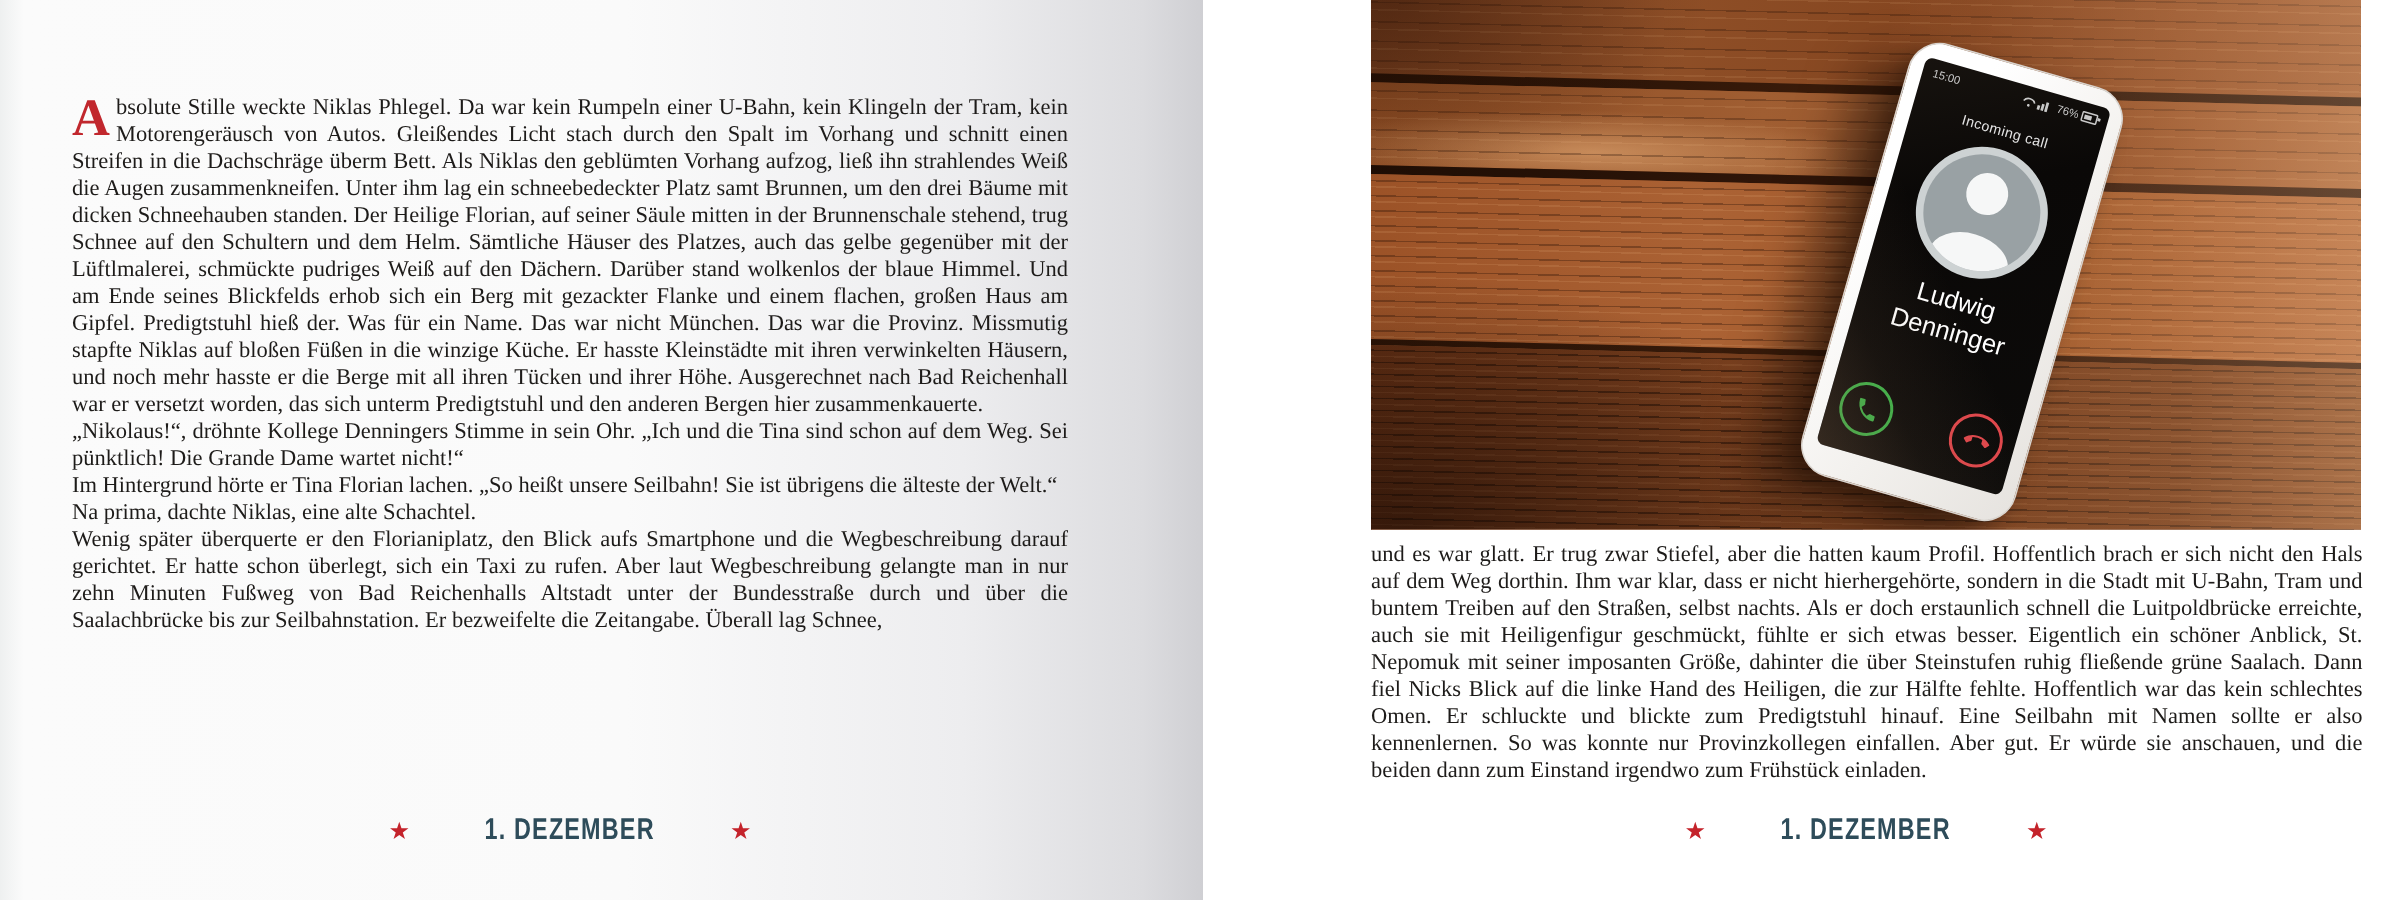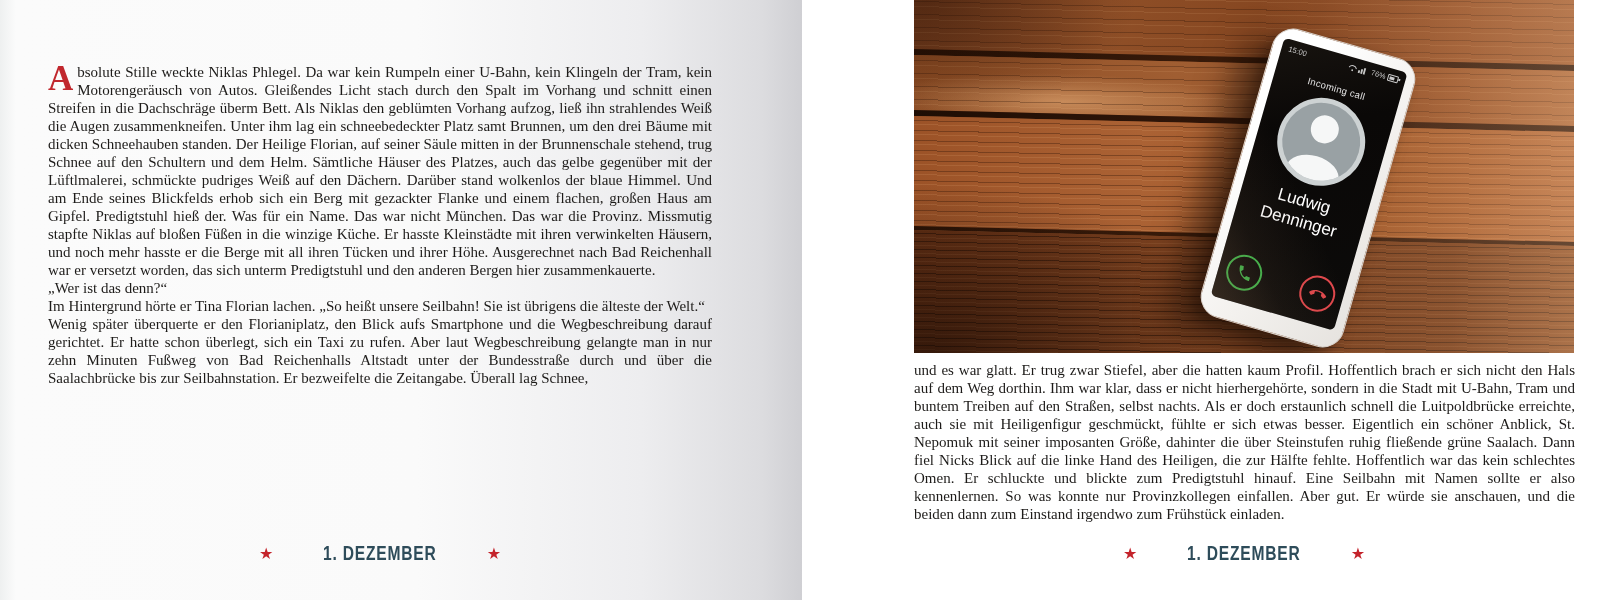--- a/index.html
+++ b/index.html
@@ -84,22 +84,23 @@
   .decline svg{transform:rotate(135deg);}
 </style>
 </head>
 <body>
 
 <div class="spread">
 
   <div class="page left">
     <div class="text-block left-text">
       <p class="para"><span class="dropcap">A</span><span>bsolute Stille weckte Niklas Phlegel. Da war kein Rumpeln einer U-Bahn, kein Klingeln der Tram, kein Motorengeräusch von Autos. Gleißendes Licht stach durch den Spalt im Vorhang und schnitt einen Streifen in die Dachschräge überm Bett. Als Niklas den geblümten Vorhang aufzog, ließ ihn strahlendes Weiß die Augen zusammenkneifen. Unter ihm lag ein schneebedeckter Platz samt Brunnen, um den drei Bäume mit dicken Schneehauben standen. Der Heilige Florian, auf seiner Säule mitten in der Brunnenschale stehend, trug Schnee auf den Schultern und dem Helm. Sämtliche Häuser des Platzes, auch das gelbe gegenüber mit der Lüftlmalerei, schmückte pudriges Weiß auf den Dächern. Darüber stand wolkenlos der blaue Himmel. Und am Ende seines Blickfelds erhob sich ein Berg mit gezackter Flanke und einem flachen, großen Haus am Gipfel. Predigtstuhl hieß der. Was für ein Name. Das war nicht München. Das war die Provinz. Missmutig stapfte Niklas auf bloßen Füßen in die winzige Küche. Er hasste Kleinstädte mit ihren verwinkelten Häusern, und noch mehr hasste er die Berge mit all ihren Tücken und ihrer Höhe. Ausgerechnet nach Bad Reichenhall war er versetzt worden, das sich unterm Predigtstuhl und den anderen Bergen hier zusammenkauerte.</span></p>
-      <p class="para">„Wer ist das denn?“</p>
+      <p class="para">„Nikolaus!“, dröhnte Kollege Denningers Stimme in sein Ohr. „Ich und die Tina sind schon auf dem Weg. Sei pünktlich! Die Grande Dame wartet nicht!“</p>
       <p class="para">Im Hintergrund hörte er Tina Florian lachen. „So heißt unsere Seilbahn! Sie ist übrigens die älteste der Welt.“</p>
+      <p class="para">Na prima, dachte Niklas, eine alte Schachtel.</p>
       <p class="para">Wenig später überquerte er den Florianiplatz, den Blick aufs Smartphone und die Wegbeschreibung darauf gerichtet. Er hatte schon überlegt, sich ein Taxi zu rufen. Aber laut Wegbeschreibung gelangte man in nur zehn Minuten Fußweg von Bad Reichenhalls Altstadt unter der Bundesstraße durch und über die Saalachbrücke bis zur Seilbahnstation. Er bezweifelte die Zeitangabe. Überall lag Schnee,</p>
     </div>
     <div class="footer fl">
       <span class="star">★</span>
       <span class="chapter-label">1. DEZEMBER</span>
       <span class="star">★</span>
     </div>
   </div>
 
   <div class="page right">

